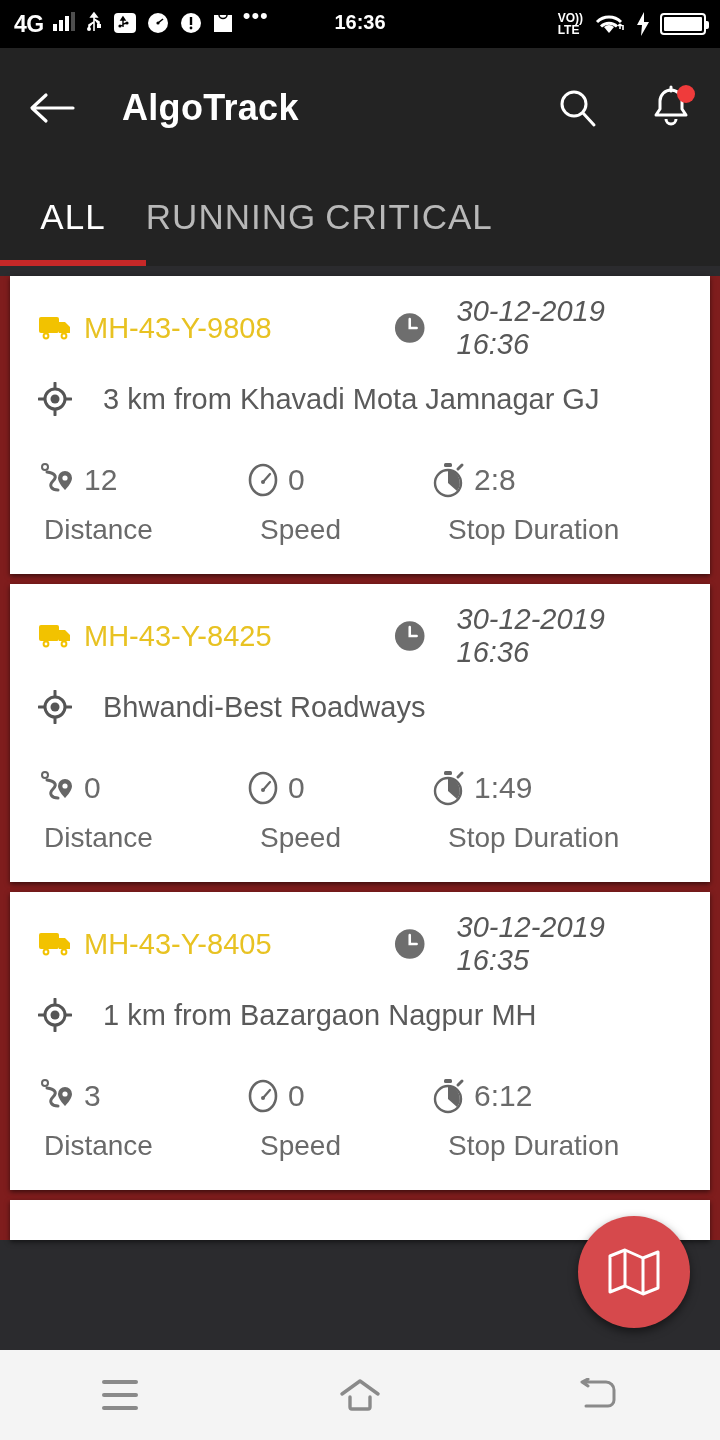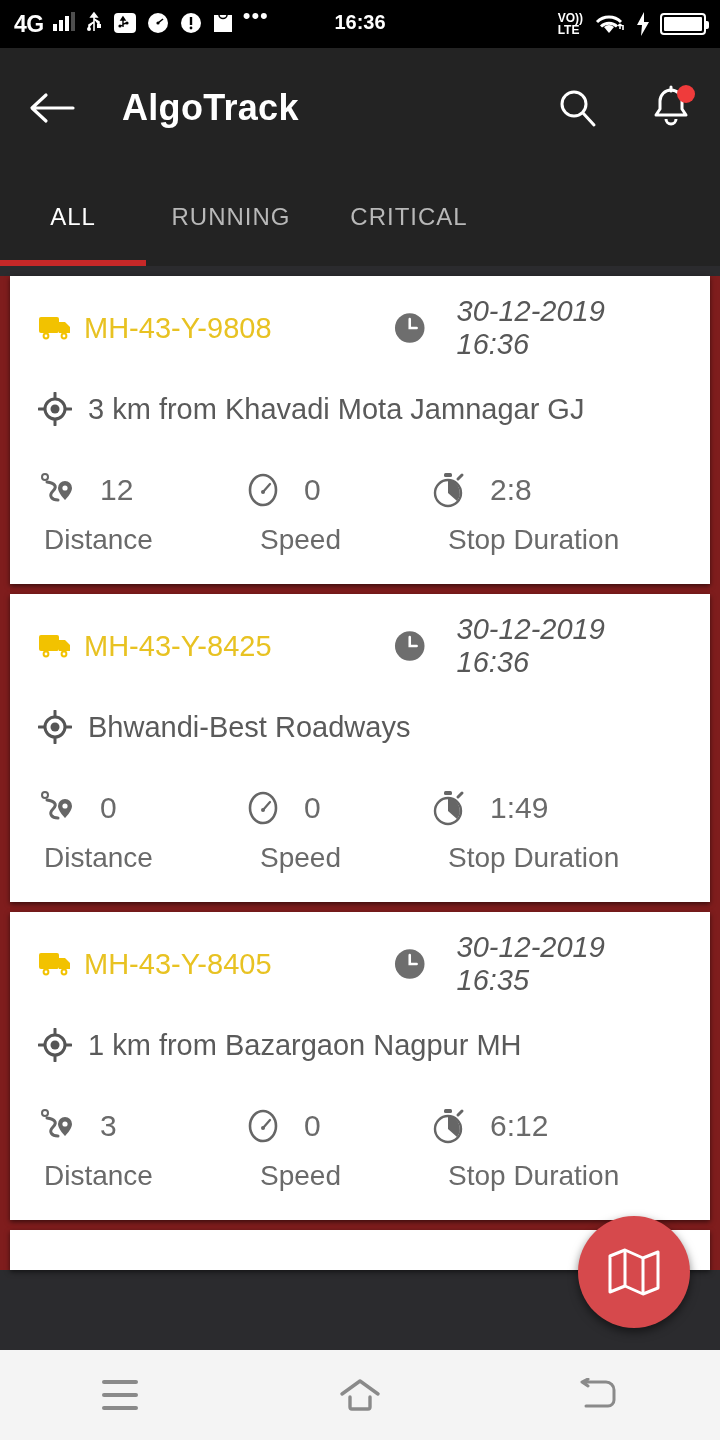--- a/index.html
+++ b/index.html
@@ -58,21 +58,21 @@
     position:absolute; width:18px; height:18px; border-radius:50%;
     background:#ef3b3b; top:2px; right:1px;
   }
 
   
   .tabs{
     height:98px; background:#232323; display:flex; align-items:stretch; position:relative;
   }
   .tab{
     display:flex; align-items:center; justify-content:center;
-    color:#b8b8b8; font-size:24px; letter-spacing:1px;
+    color:#b8b8b8; font-size:35px; letter-spacing:1px;
     position:relative; padding:0 10px;
   }
   .tab.active{ color:#ffffff; }
   .tab-all{ width:146px; }
   .tab-running{ width:170px; }
   .tab-stationary{ width:218px; }
   .tab-critical{ width:186px; }
   .tab-indicator{
     position:absolute; bottom:0; left:0; width:146px; height:6px; background:#c62828;
   }
@@ -82,28 +82,28 @@
   .card{
     background:#fff; margin:10px 10px 0 10px;
     box-shadow:0 2px 5px rgba(0,0,0,0.55);
     padding:24px 28px 28px 28px;
   }
   .card-row1{ display:flex; align-items:center; height:56px; }
   .veh-wrap{ display:flex; align-items:center; gap:8px; width:360px; }
   .veh-num{ color:#e8c222; font-size:29px; }
   .time-wrap{ display:flex; align-items:center; gap:30px;font-style:italic; }
   .time-text{ color:#575757; font-size:29px; }
-  .loc-row{ display:flex; align-items:center; gap:16px; margin-top:36px; }
+  .loc-row{ display:flex; align-items:center; gap:31px; margin-top:26px; }
   .loc-text{ color:#5a5a5a; font-size:29px; }
   .stats{ display:flex; margin-top:42px; }
   .stat{ }
   .stat:nth-child(1){ width:206px; }
   .stat:nth-child(2){ width:186px; }
   .stat:nth-child(3){ width:auto; }
-  .stat-top{ display:flex; align-items:center; gap:22px; height:44px; }
+  .stat-top{ display:flex; align-items:center; gap:6px; height:44px; }
   .stat-val{ color:#6a6a6a; font-size:30px; }
   .stat-label{ color:#6a6a6a; font-size:28px; margin-top:12px; padding-left:6px; }
   .stat:nth-child(2) .stat-label{ padding-left:16px; }
   .stat:nth-child(3) .stat-label{ padding-left:18px; }
 
   
   .fab{
     position:absolute; right:30px; bottom:112px;
     width:112px; height:112px; border-radius:50%;
     background:#d6494c; box-shadow:0 4px 10px rgba(0,0,0,0.5);

